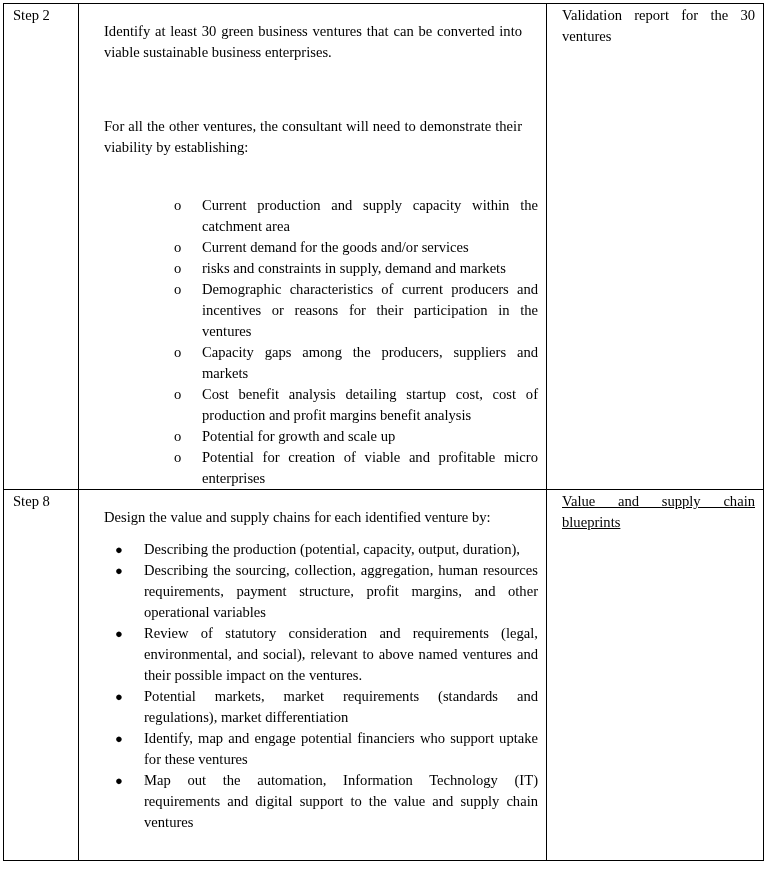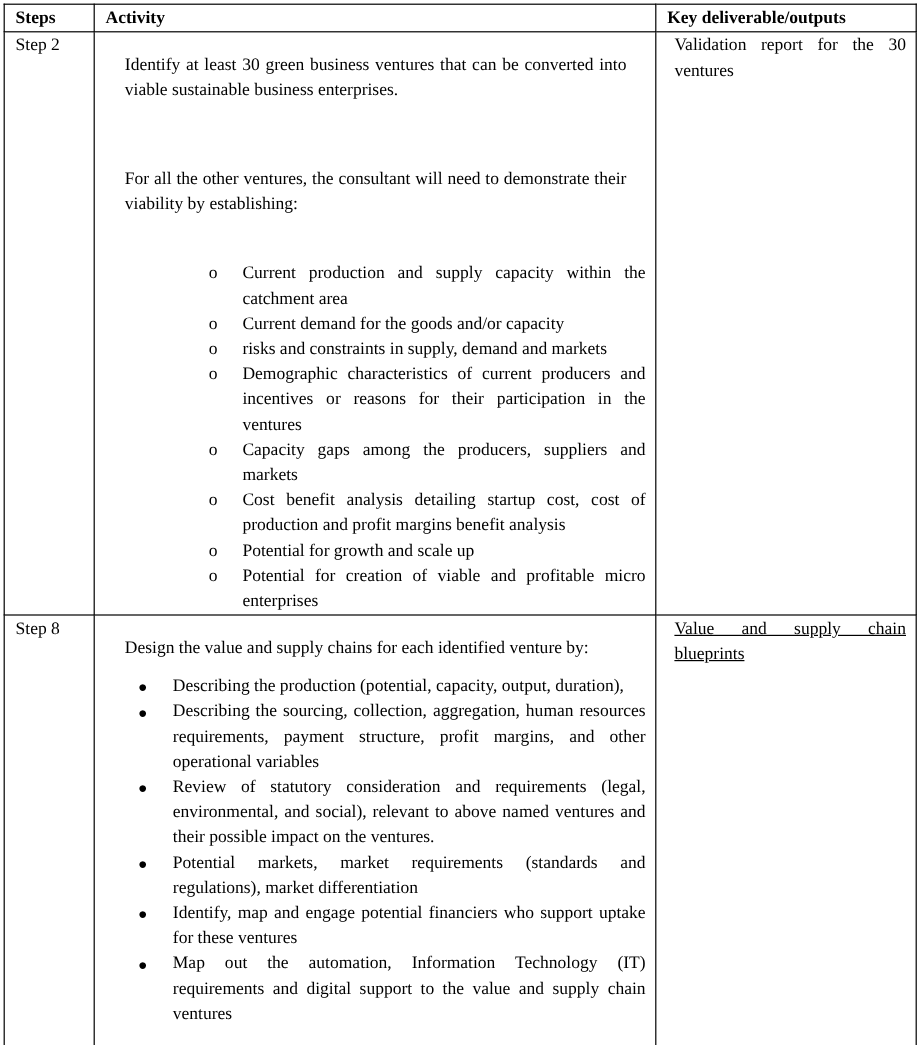--- a/index.html
+++ b/index.html
@@ -25,35 +25,30 @@
 </head>
 <body>
 
 <table>
   <colgroup>
       <col class="c1">
       <col class="c2">
       <col class="c3">
     </colgroup>
   <tbody>
-      <tr>
-    <th>Steps</th>
-    <th>Activity</th>
-    <th>Key deliverable/outputs</th>
-  </tr>
   <tr class="row2">
     <td>Step 2</td>
     <td>
       <p class="para just">Identify at least 30 green business ventures that can be converted into viable sustainable business enterprises.</p>
       <div class="gap"></div>
       <p class="para just">For all the other ventures, the consultant will need to demonstrate their viability by establishing:</p>
       <div class="gap"></div>
       <ul class="circ">
         <li><span class="mk">o</span><span>Current production and supply capacity within the catchment area</span></li>
-        <li><span class="mk">o</span><span>Current demand for the goods and/or capacity</span></li>
+        <li><span class="mk">o</span><span>Current demand for the goods and/or services</span></li>
         <li><span class="mk">o</span><span>risks and constraints in supply, demand and markets</span></li>
         <li><span class="mk">o</span><span>Demographic characteristics of current producers and incentives or reasons for their participation in the ventures</span></li>
         <li><span class="mk">o</span><span>Capacity gaps among the producers, suppliers and markets</span></li>
         <li><span class="mk">o</span><span>Cost benefit analysis detailing startup cost, cost of production and profit margins benefit analysis</span></li>
         <li><span class="mk">o</span><span>Potential for growth and scale up</span></li>
         <li><span class="mk">o</span><span>Potential for creation of viable and profitable micro enterprises</span></li>
       </ul>
     </td>
     <td class="c3just">Validation report for the 30 ventures</td>
   </tr>

